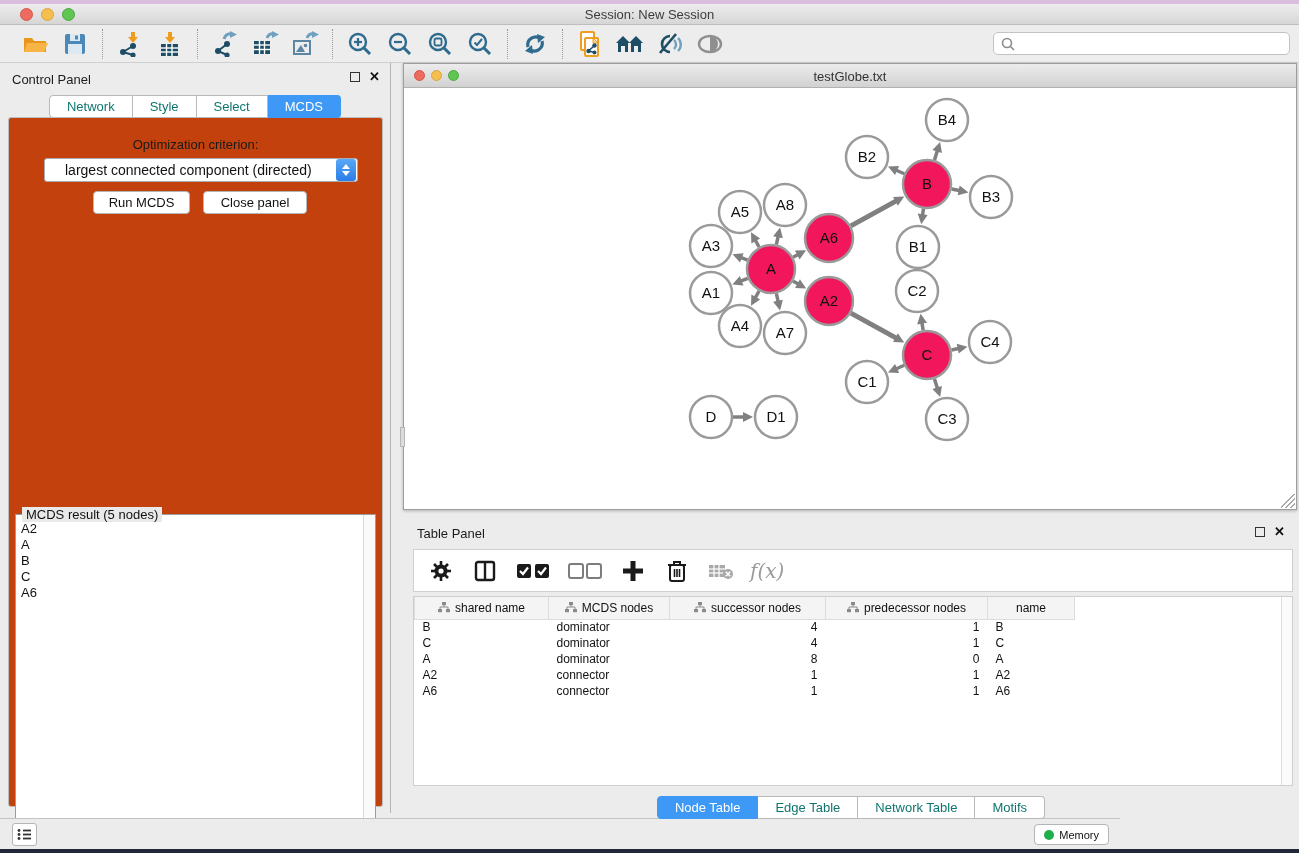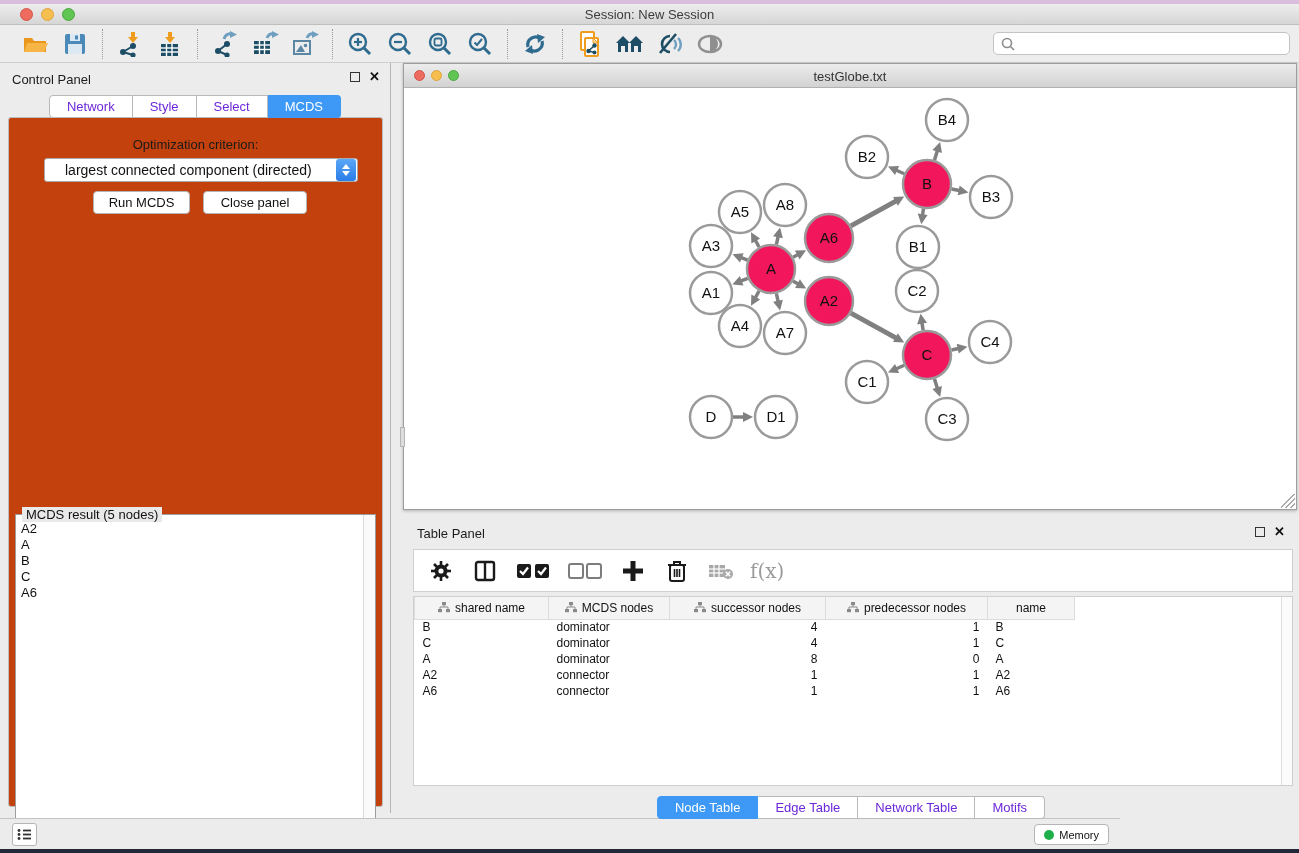--- a/index.html
+++ b/index.html
@@ -34,21 +34,21 @@
   .control-panel { left:0; top:63px; width:391px; height:750px; background:#ececec;
     border-right:1px solid #b5b5b5; }
   .panel-head { position:relative; height:30px; }
   .panel-head .ph-title { position:absolute; left:12px; top:9px; font-size:13px; color:#1c1c1c; }
   .ph-icons { position:absolute; right:10px; top:9px; display:flex; gap:9px; align-items:center; }
   .float-sq { width:10px; height:10px; border:1.5px solid #333; background:transparent; }
   .close-x { font-size:13px; font-weight:bold; color:#111; line-height:10px; }
 
   .seg-tabs { position:absolute; left:0; right:0; top:32px; display:flex; justify-content:center; z-index:3; }
   .seg-tab { height:23px; padding:0 17px; background:#fff; border:1px solid #b9b9b9;
-    border-left:none; font-size:13px; color:#6d28d9; display:flex; align-items:center; }
+    border-left:none; font-size:13px; color:#0f766e; display:flex; align-items:center; }
   .seg-tab:first-child { border-left:1px solid #b9b9b9; border-radius:4px 0 0 4px; }
   .seg-tab:last-child { border-radius:0 4px 4px 0; }
   .seg-tab.active { background:#3d99f5; border-color:#3d99f5; color:#fff; }
 
   .cp-content { position:absolute; left:8px; top:54px; width:375px; height:690px;
     background:#c2410c; border:1px solid #bdbdbd; border-radius:3px; }
   .opt-label { position:absolute; left:0; right:0; top:19px; text-align:center; font-size:13px; color:#1a1a1a; }
   .criterion-select { position:absolute; left:35px; top:40px; width:314px; height:24px;
     background:#fff; border:1px solid #ababab; border-radius:3px; display:flex; align-items:center; }
   .criterion-select .sel-text { flex:1; font-size:14px; padding-left:20px; color:#111;
@@ -91,21 +91,21 @@
   .divider-handle { left:400px; top:427px; width:5px; height:20px; background:#dcdcdc; border:1px solid #b5b5b5; }
 
   
   .table-panel { left:403px; top:520px; width:896px; height:292px; background:#ececec; }
   .tp-head { position:relative; height:26px; }
   .tp-head .ph-title { position:absolute; left:14px; top:6px; font-size:13px; color:#1c1c1c; }
   .tp-head .ph-icons { right:14px; top:7px; }
   .tp-toolbar { position:absolute; left:10px; top:29px; width:880px; height:43px; background:#fff;
     border:1px solid #cfcfcf; display:flex; align-items:center; gap:14px; padding-left:12px; }
   .tp-btn { width:30px; height:30px; display:flex; align-items:center; justify-content:center; }
-  .fx-label { font-size:20px; color:#9a9a9a; font-family:"DejaVu Serif",serif; }
+  .fx-label { font-size:20px; font-style:italic; color:#9a9a9a; font-family:"DejaVu Serif",serif; }
 
   .tp-table { position:absolute; left:10px; top:76px; width:880px; height:190px; background:#fff;
     border:1px solid #cfcfcf; overflow:hidden; }
   table.nodetable { border-collapse:collapse; table-layout:fixed; }
   table.nodetable th { height:22px; background:#f4f4f4; border:1px solid #dcdcdc; border-top:none;
     font-weight:normal; font-size:12px; color:#111; }
   table.nodetable th .th-inner { display:flex; align-items:center; justify-content:center; gap:5px; }
   table.nodetable td { font-size:12px; color:#111; height:16px; padding:0 8px; white-space:nowrap; overflow:hidden; }
   td.num { text-align:right; padding-right:14px; }
   .tp-table-scroll { position:absolute; right:0; top:0; bottom:0; width:11px; background:#fbfbfb; border-left:1px solid #dedede; }

